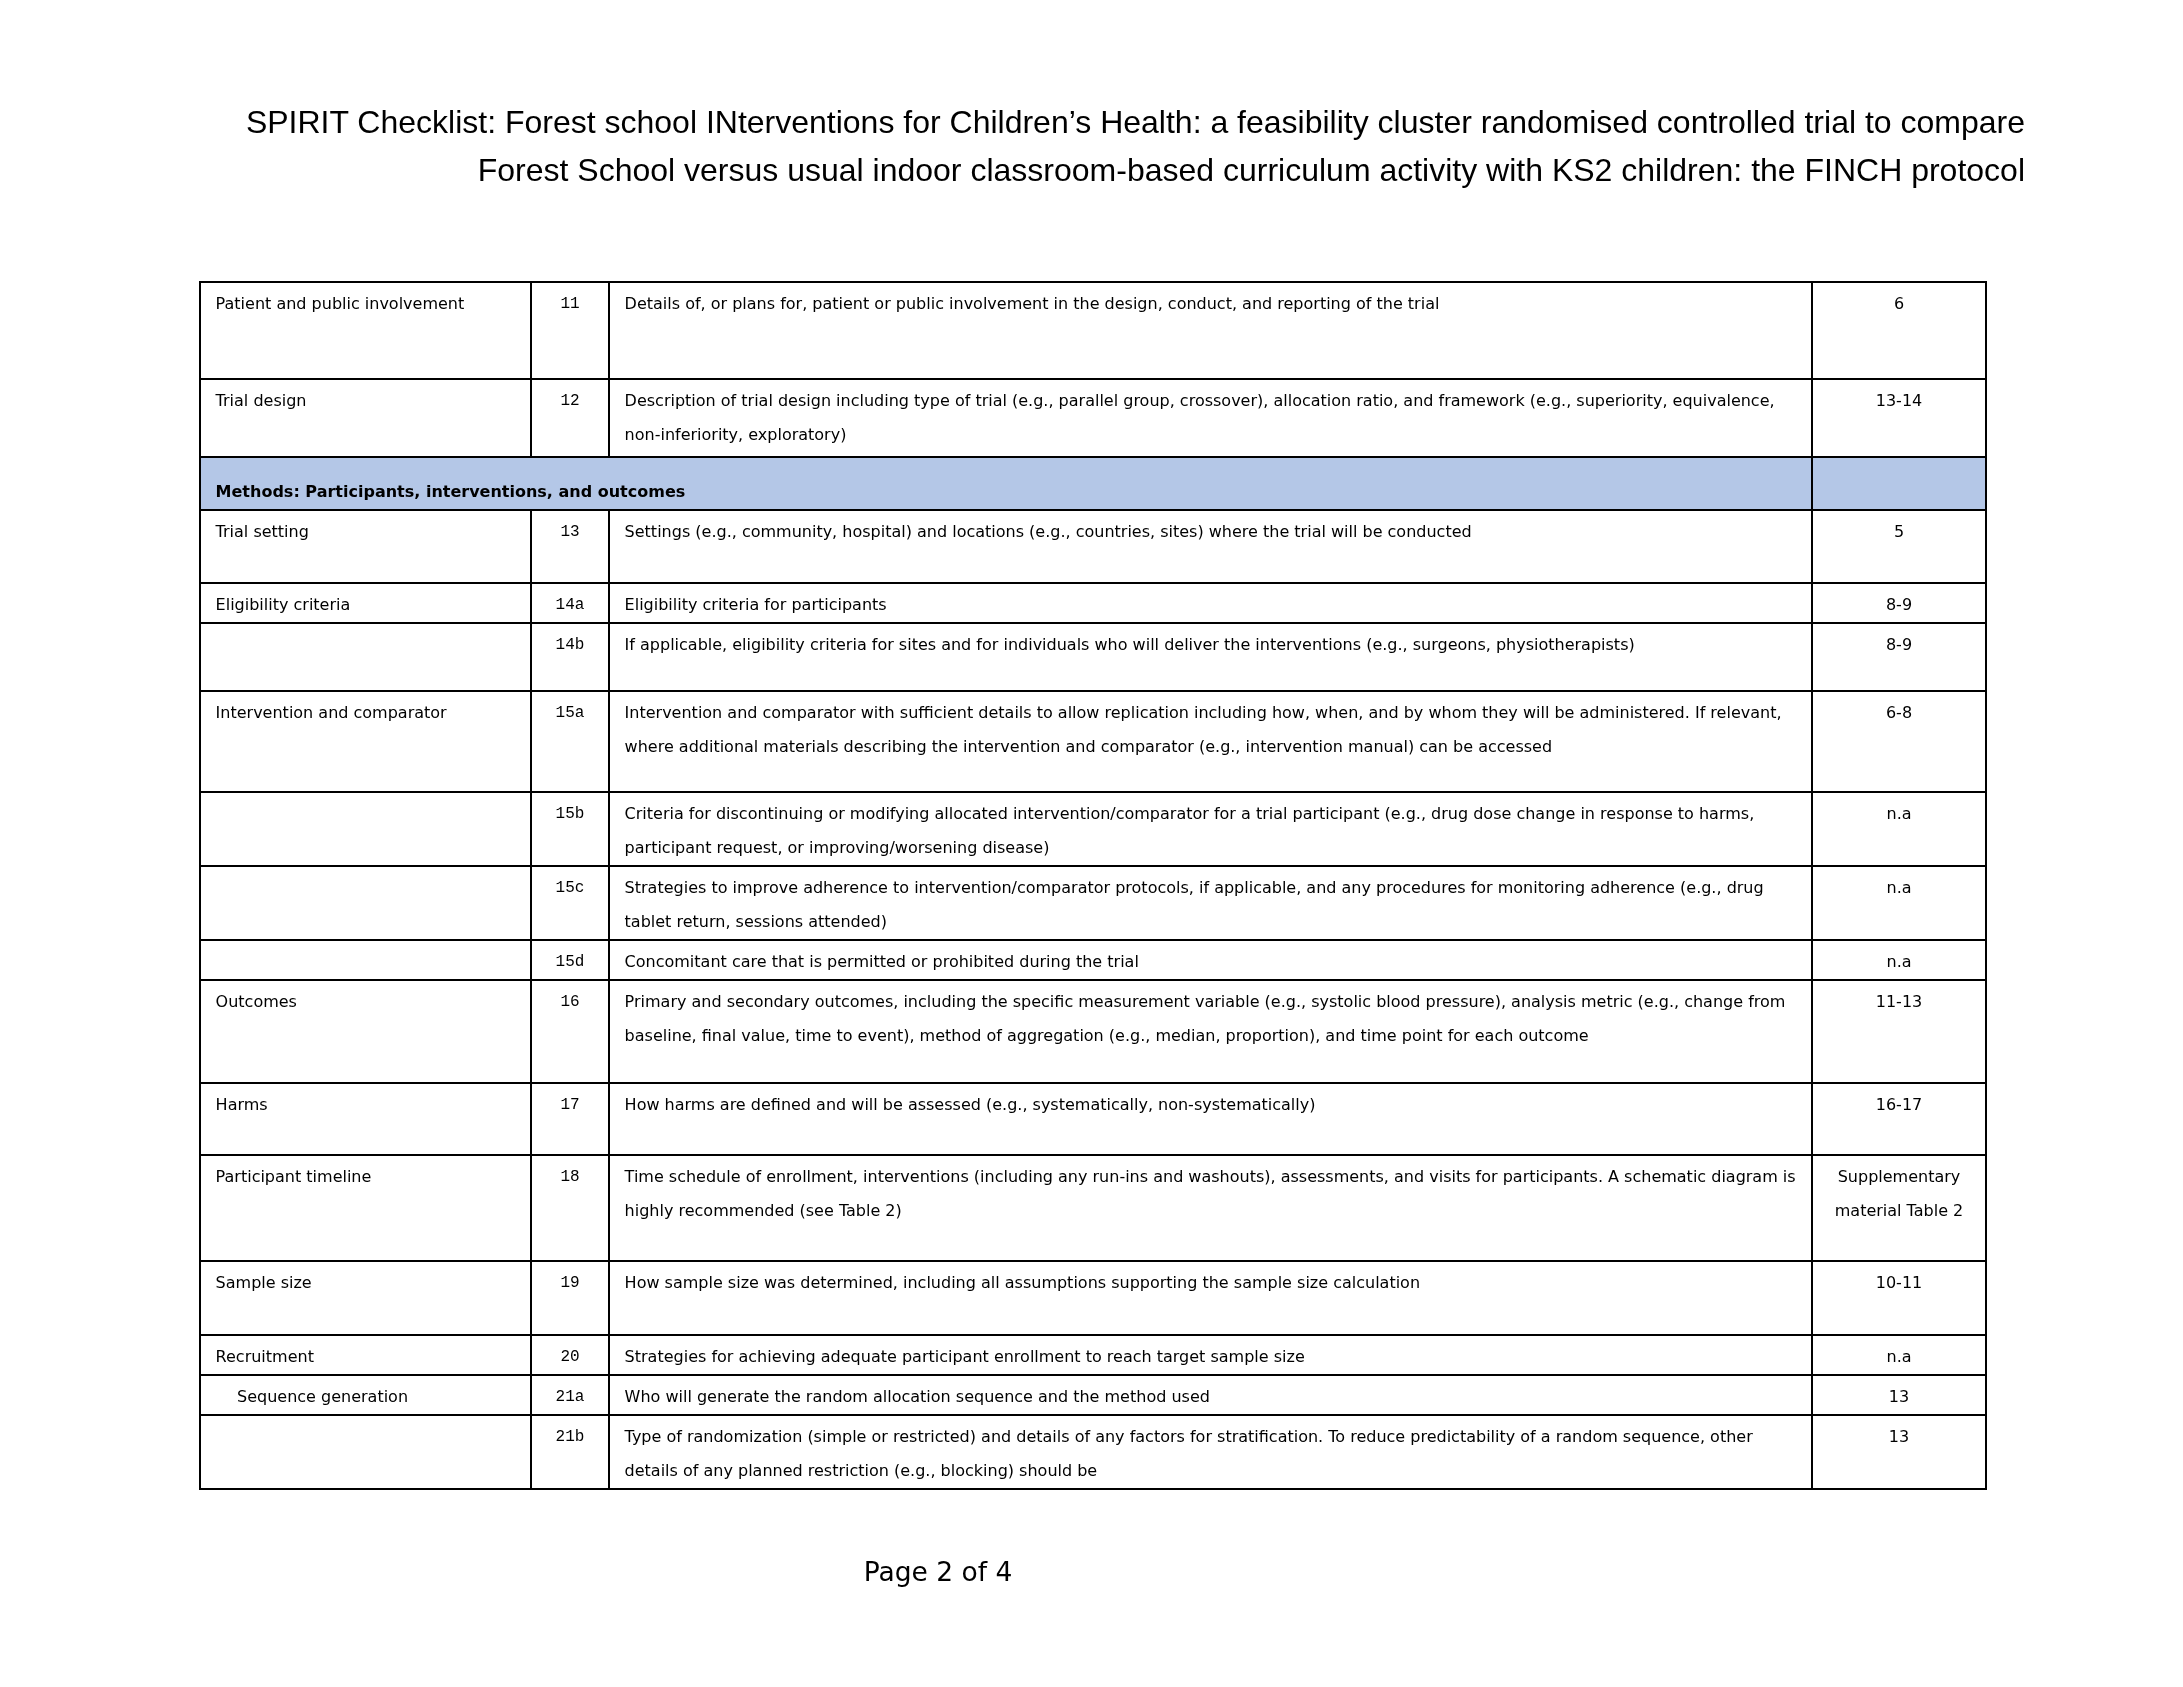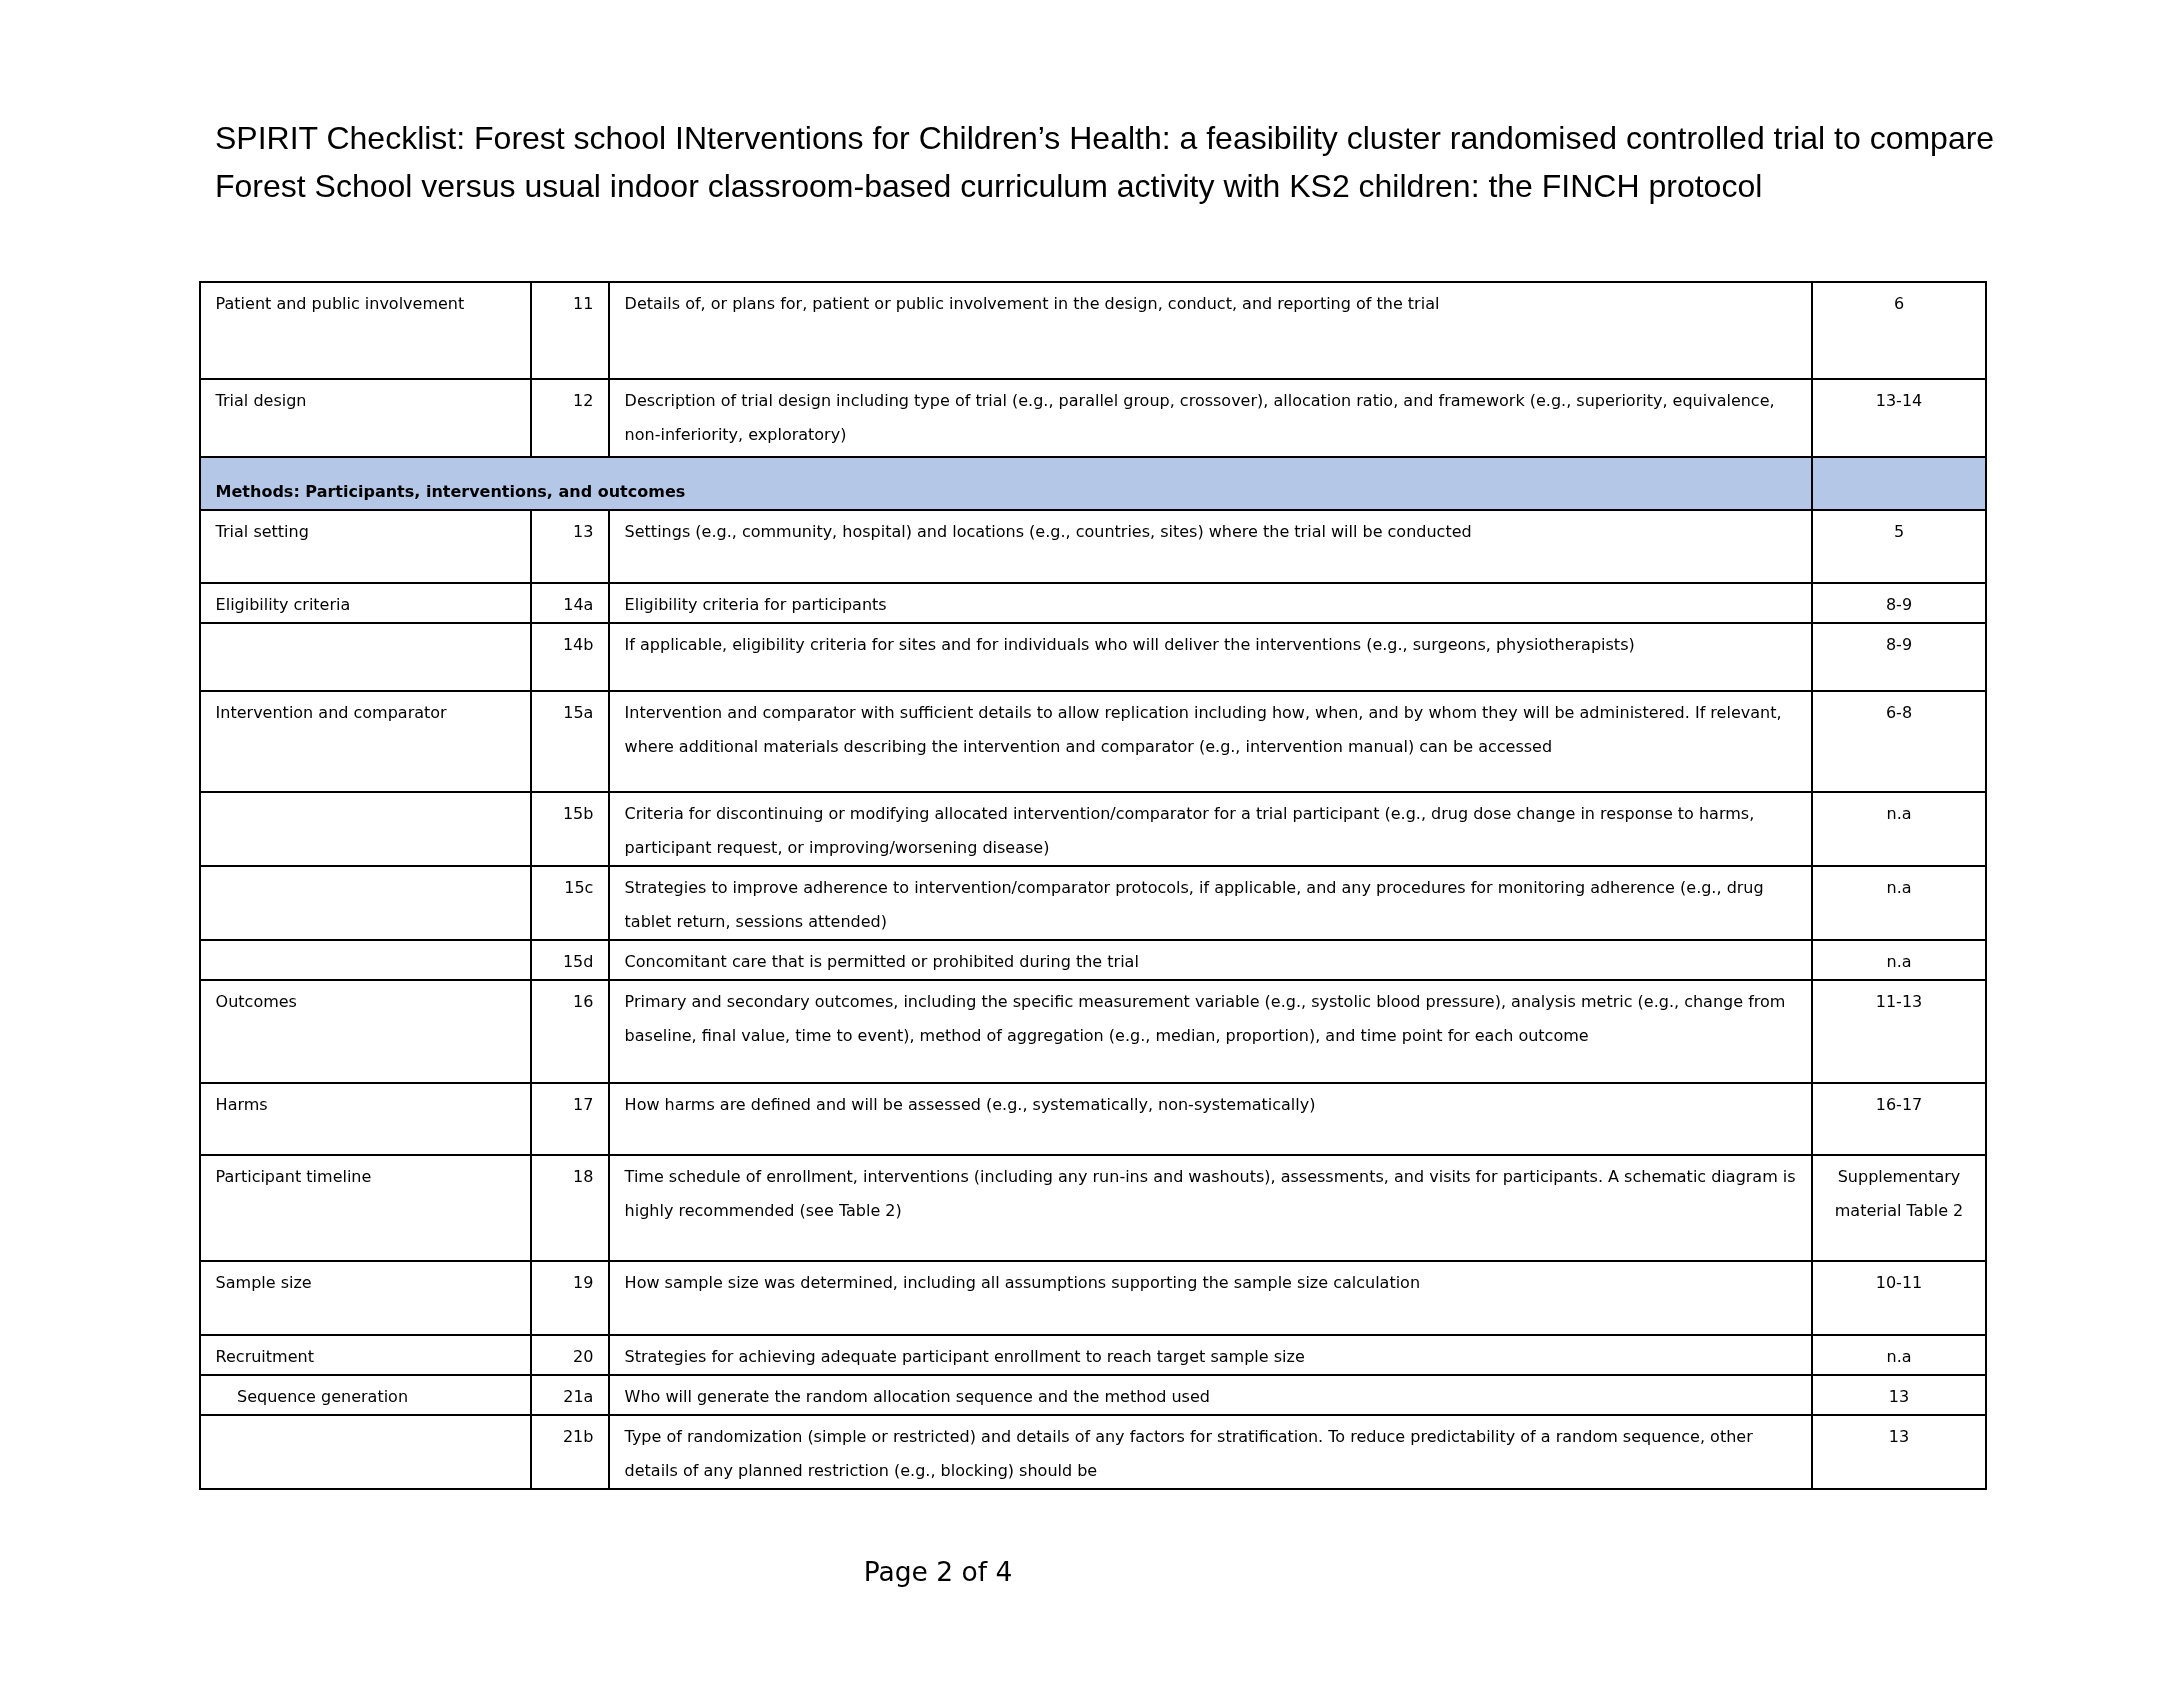--- a/index.html
+++ b/index.html
@@ -1,35 +1,35 @@
 <!DOCTYPE html>
 <html style="font-size:10.6px"><head>
 <meta charset="utf-8">
 <style>
   html, body { margin: 0; padding: 0; background: #ffffff; }
   body { width: 2183px; height: 1687px; position: relative; overflow: hidden; color: #000; }
   .title {
     position: absolute; left: 199px; top: 98px; width: 1826px;
     font-family: "Liberation Sans", sans-serif; font-size: 32px; line-height: 48px;
-    margin: 16px; font-weight: normal;
+    margin: 0; font-weight: normal; text-align: right;
   }
   table.checklist {
     position: absolute; left: 199px; top: 281px;
     width: 1786px; border-collapse: collapse; table-layout: fixed;
     font-family: "DejaVu Sans", sans-serif; font-size: 16px; line-height: 34px;
   }
   table.checklist td {
     border: 2px solid #000; vertical-align: top; padding: 4px 14.6px 0 14.6px;
     box-sizing: border-box;
   }
   col.c-topic { width: 331px; }
   col.c-num { width: 78px; }
   col.c-desc { width: 1203px; }
   col.c-page { width: 174px; }
-  td.num { text-align: right; padding-left: 2.6px; padding-right: 2.6px; }
+  td.num { text-align: center; padding-left: 2.6px; padding-right: 2.6px; font-family: Liberation Mono, monospace; }
   td.page { text-align: center; padding-left: 5.3px; padding-right: 5.3px; }
   td.topic.indent { padding-left: 36px; }
   tr.section td { background: #b4c7e7; font-weight: bold; padding-top: 17px; }
   td.nobottom { border-bottom: none; margin-left: 44px; }
   td.notop { border-top: none; }
   .footer {
     position: absolute; left: 0; width: 1847px; top: 1556px; text-align: center;
     font-family: "DejaVu Sans", sans-serif; font-size: 26.5px;
   }
   .footer span { position: relative; left: 14.6px; }

